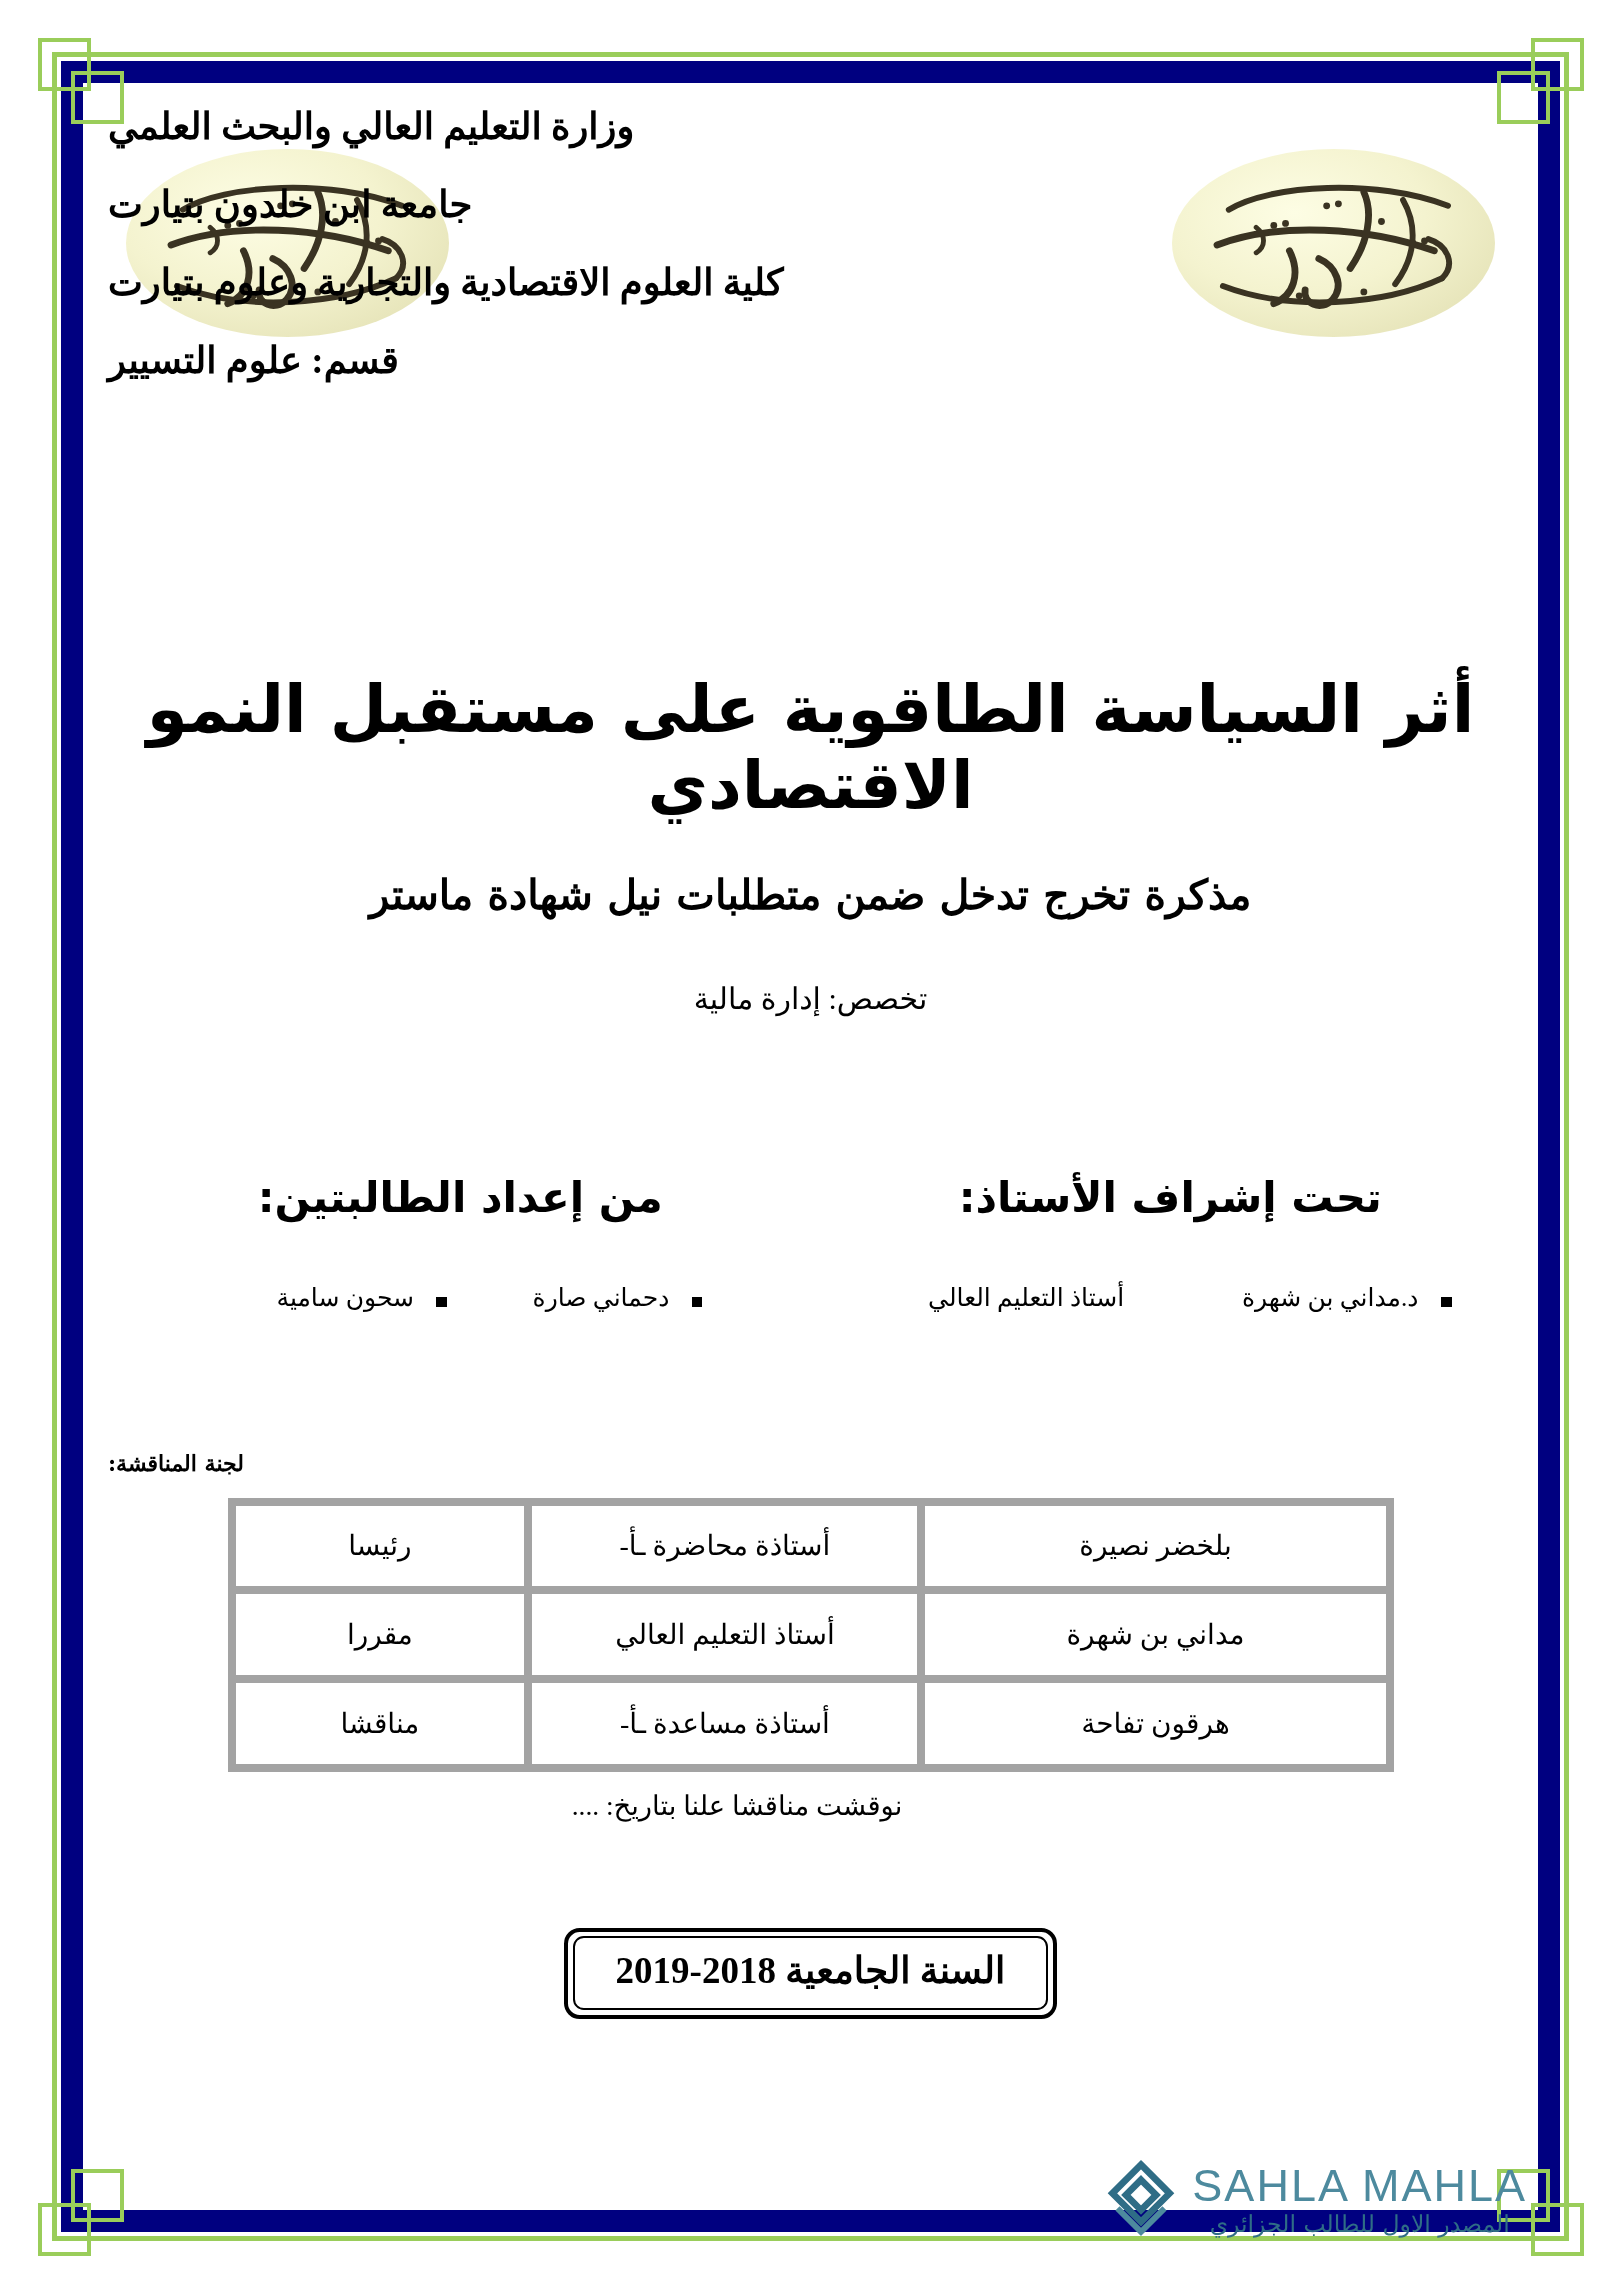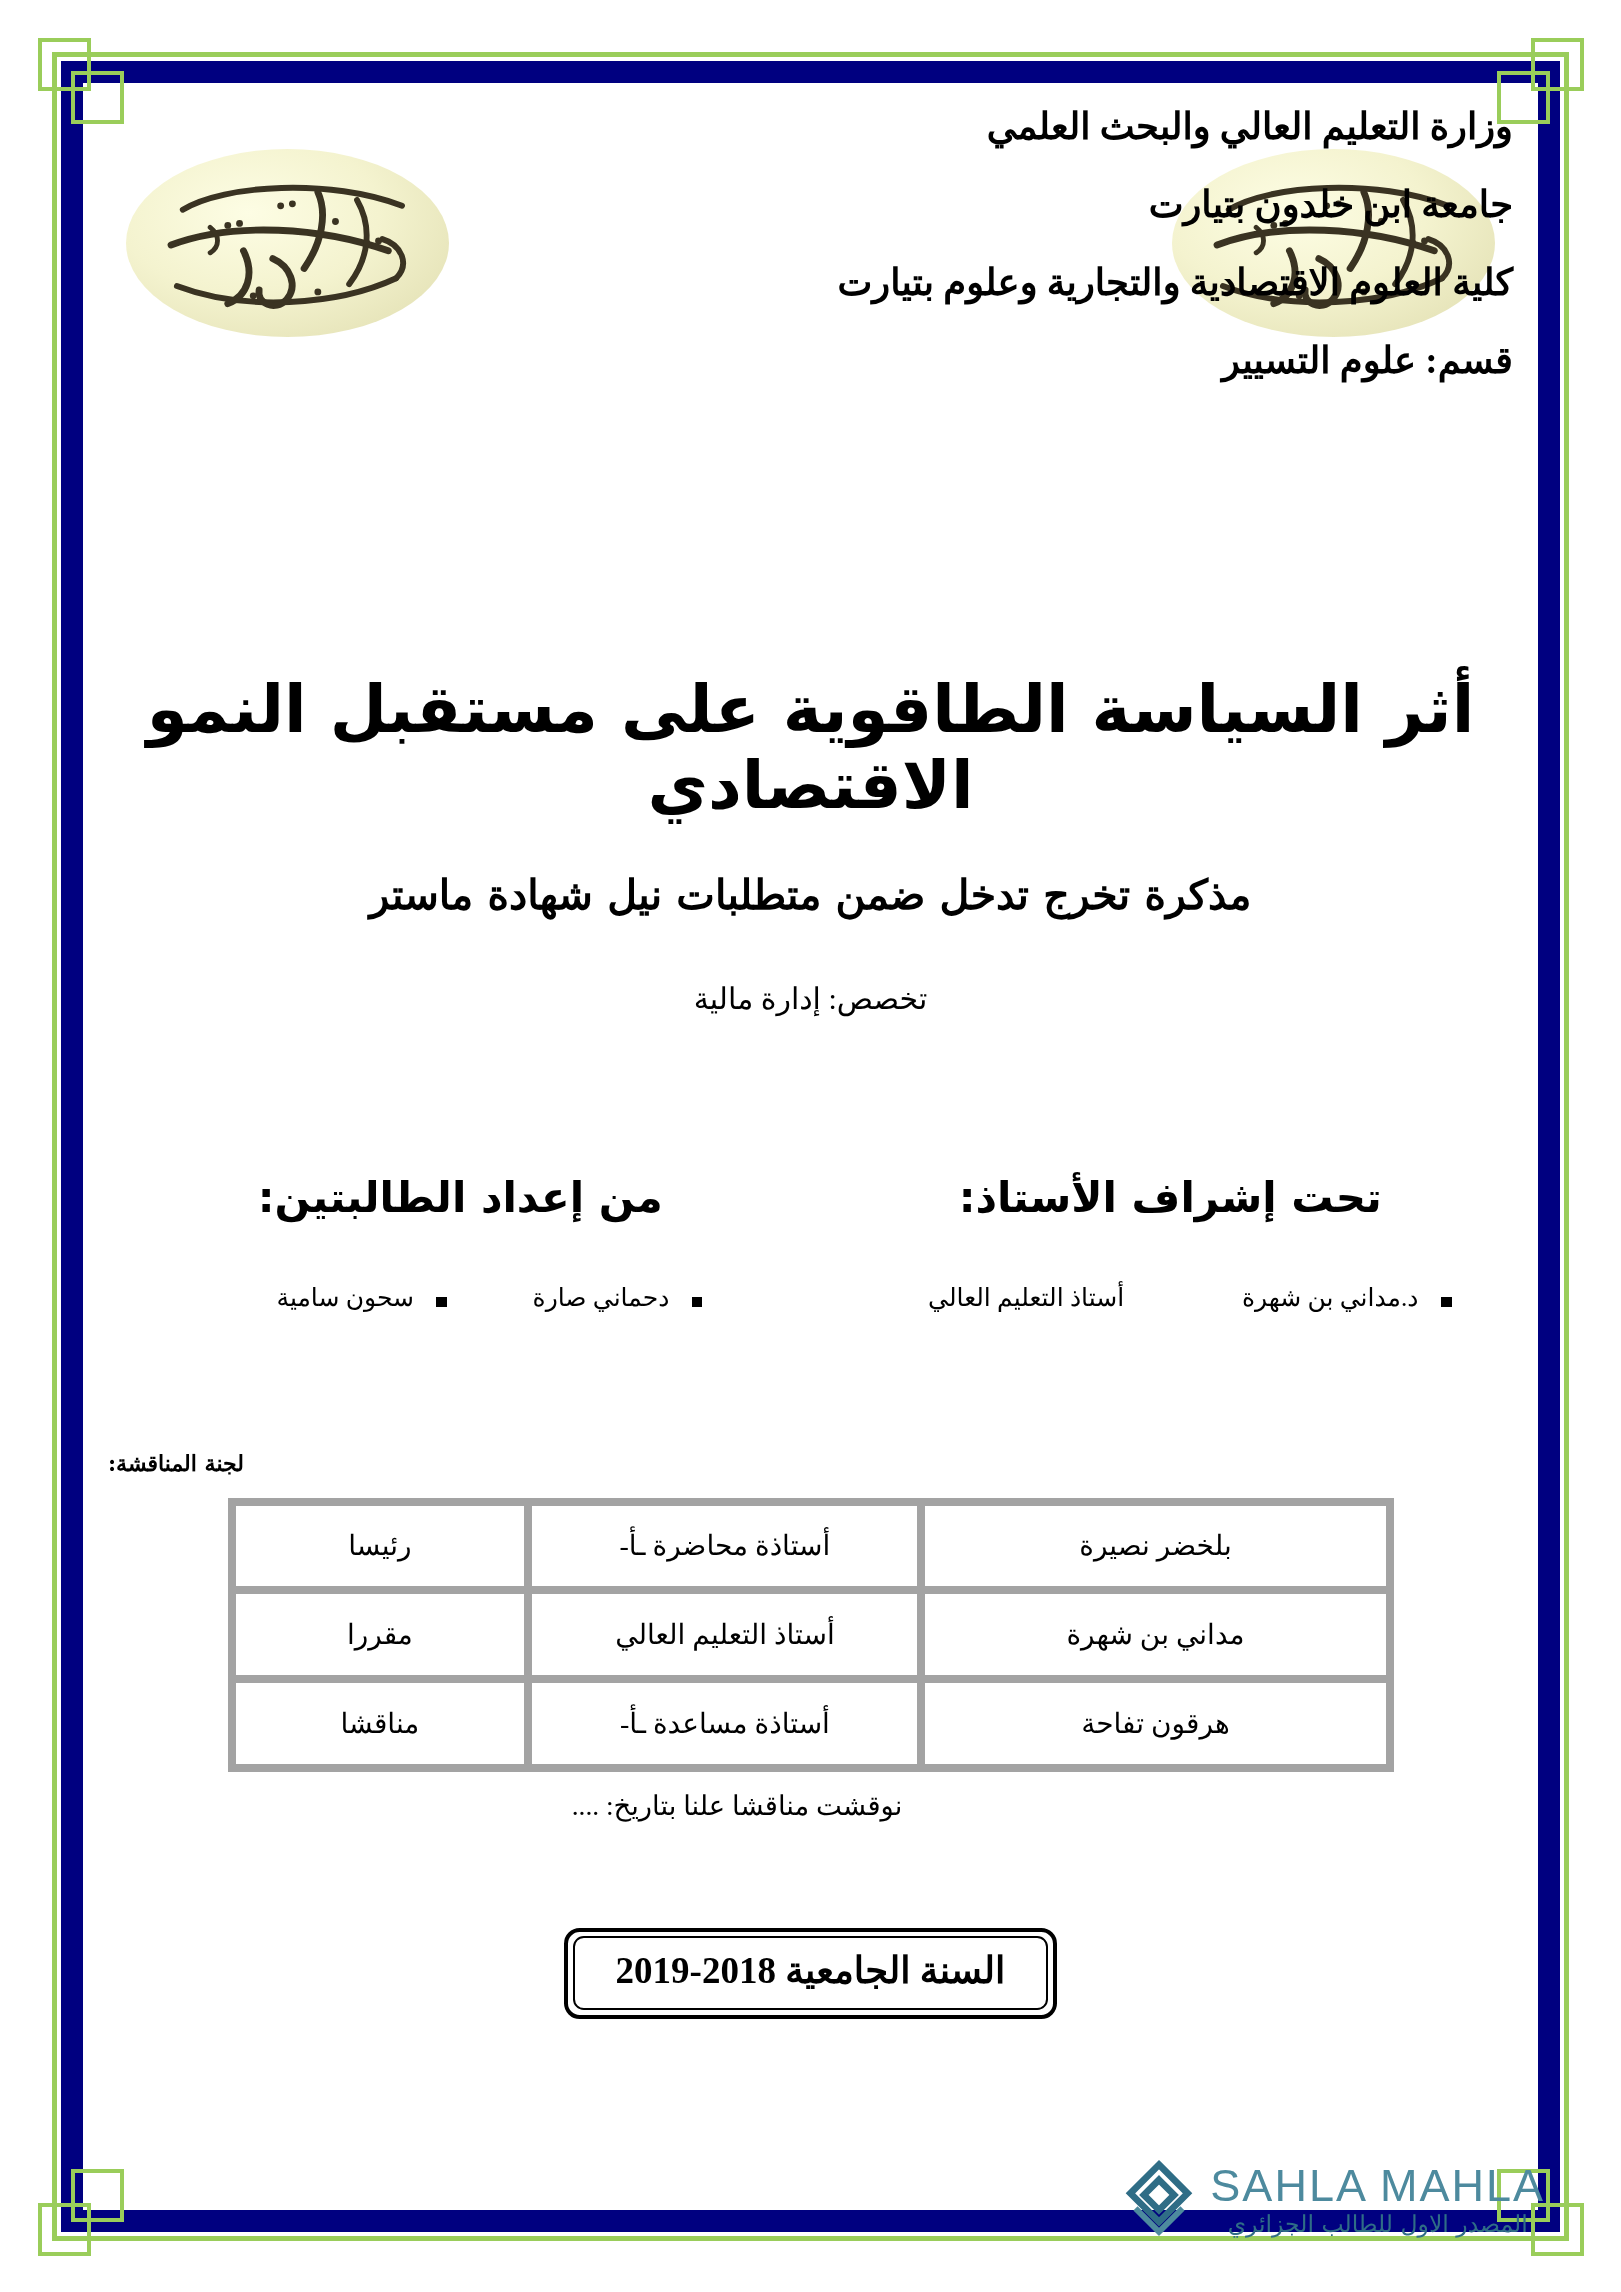--- a/index.html
+++ b/index.html
@@ -93,21 +93,21 @@
     overflow: hidden;
   }
   .seal-left  { left: 17.6px; }
   .seal-right { right: 17.6px; }
   .seal svg { display: block; width: 100%; height: 100%; }
 
   .header-lines {
     position: absolute;
     left: 0; right: 0;
     top: 0;
-    text-align: right;
+    text-align: left;
     font-weight: bold;
     font-size: 37px;
     line-height: 1.0;
   }
   .header-lines > div { margin-bottom: 41px; white-space: nowrap; }
   .header-lines .dept { letter-spacing: 1px; }
 
   
   .title-zone {
     margin-top: 211px;
@@ -234,21 +234,21 @@
   .year-text {
     font-family: "Liberation Serif", "DejaVu Serif", serif;
     font-weight: bold;
     font-size: 37px;
     white-space: nowrap;
   }
 
   
   .watermark {
     position: absolute;
-    right: 76px;
+    right: 94px;
     bottom: 51px;
     display: flex;
     flex-direction: row-reverse;
     align-items: center;
     gap: 9.8px;
   }
   .wm-text { text-align: left; direction: ltr; }
   .wm-title {
     font-family: "Liberation Sans", "DejaVu Sans", sans-serif;
     font-size: 45px;

